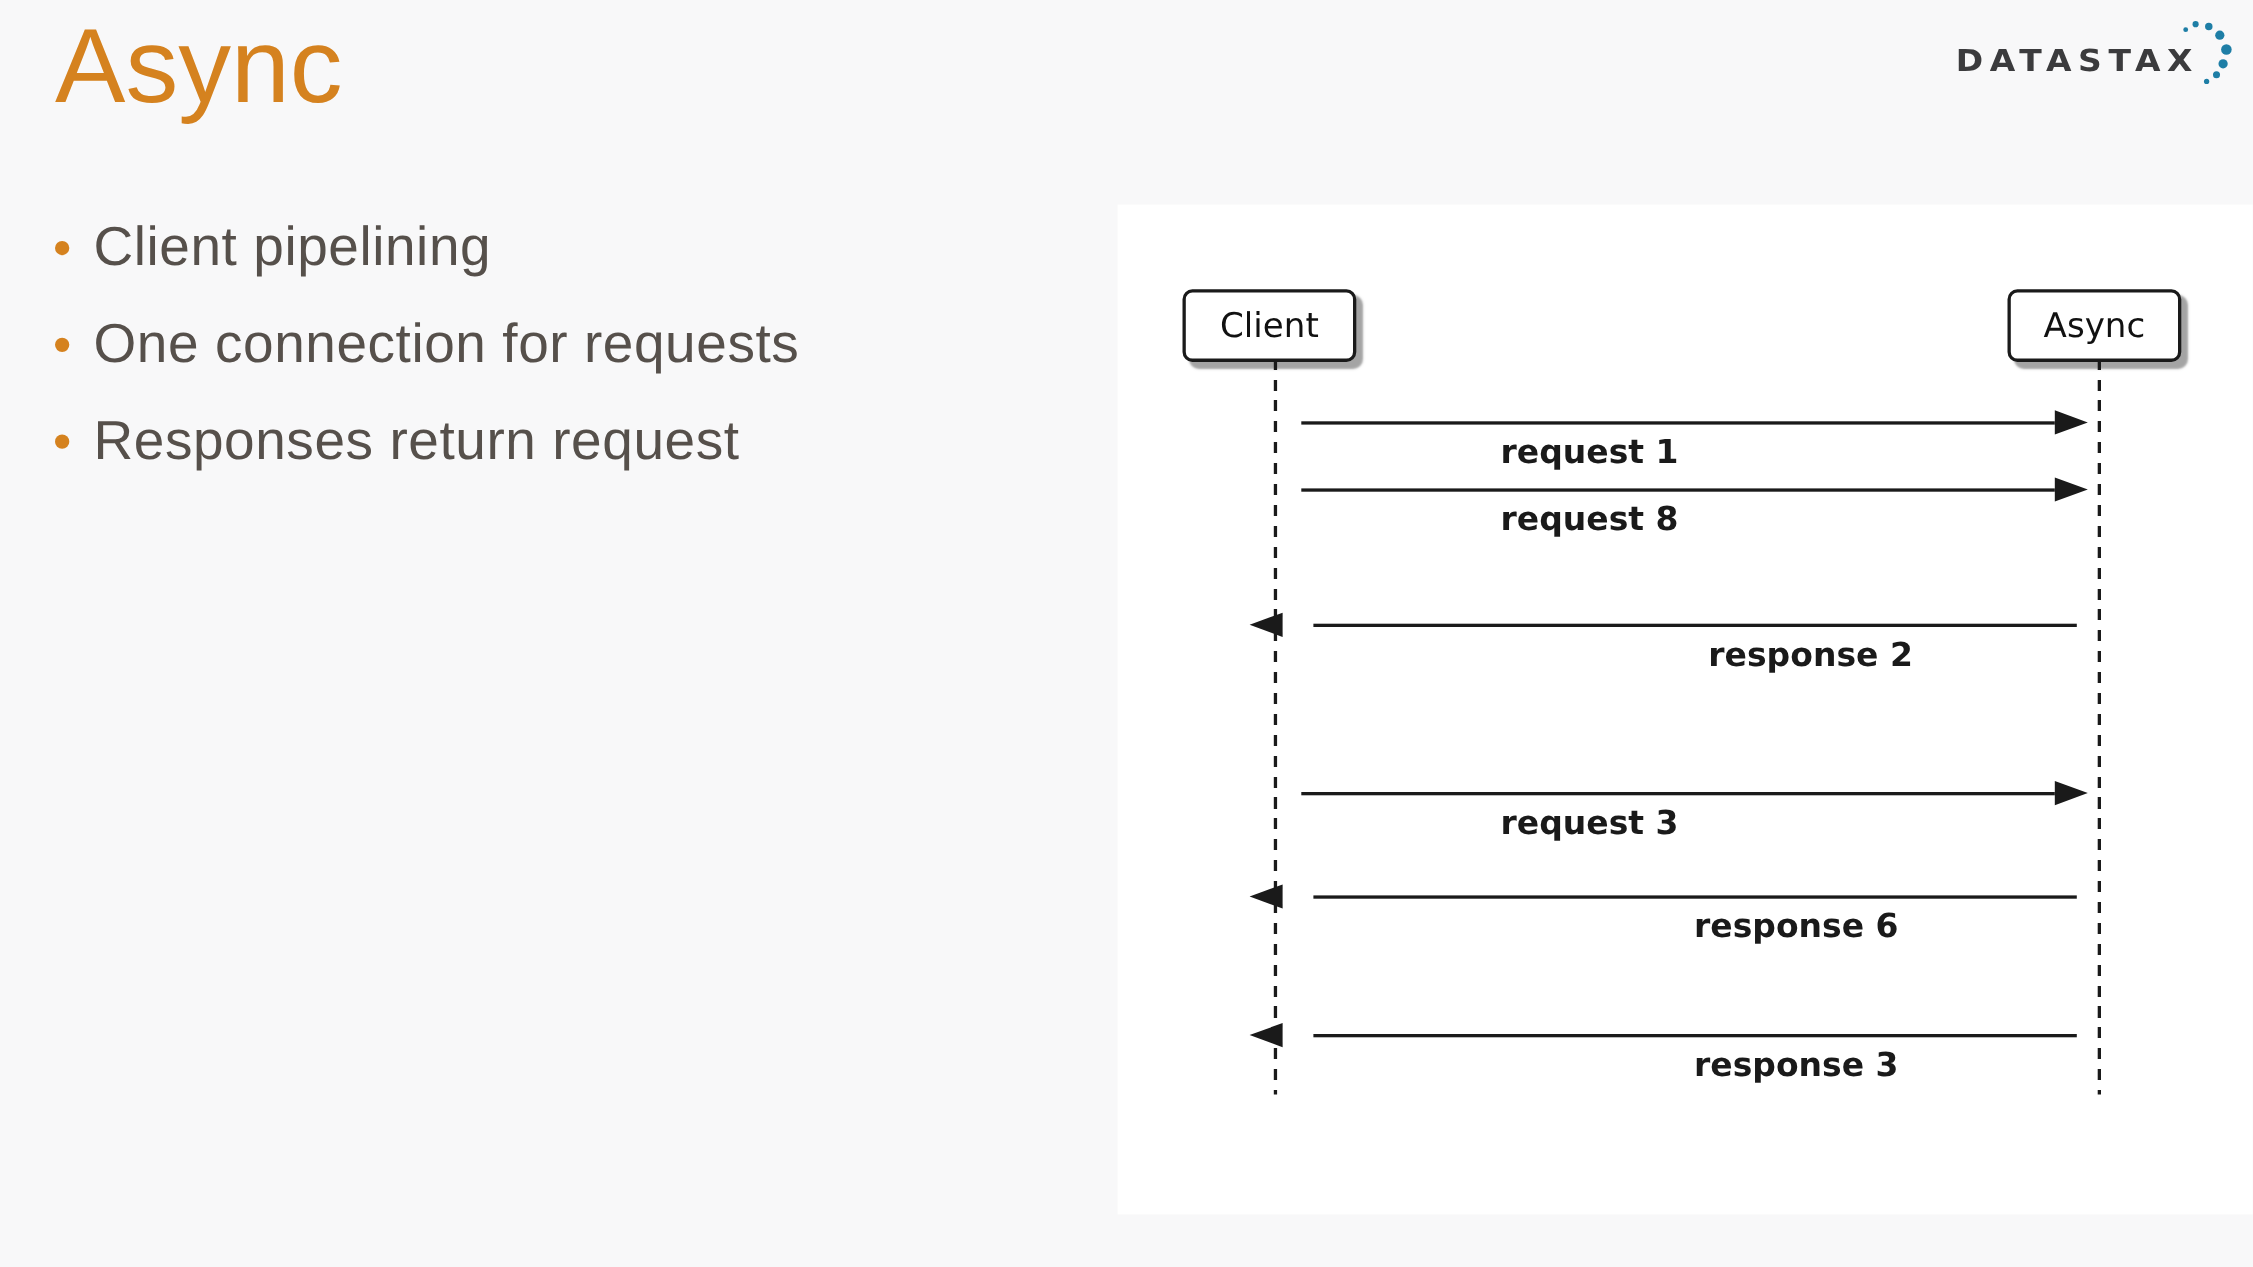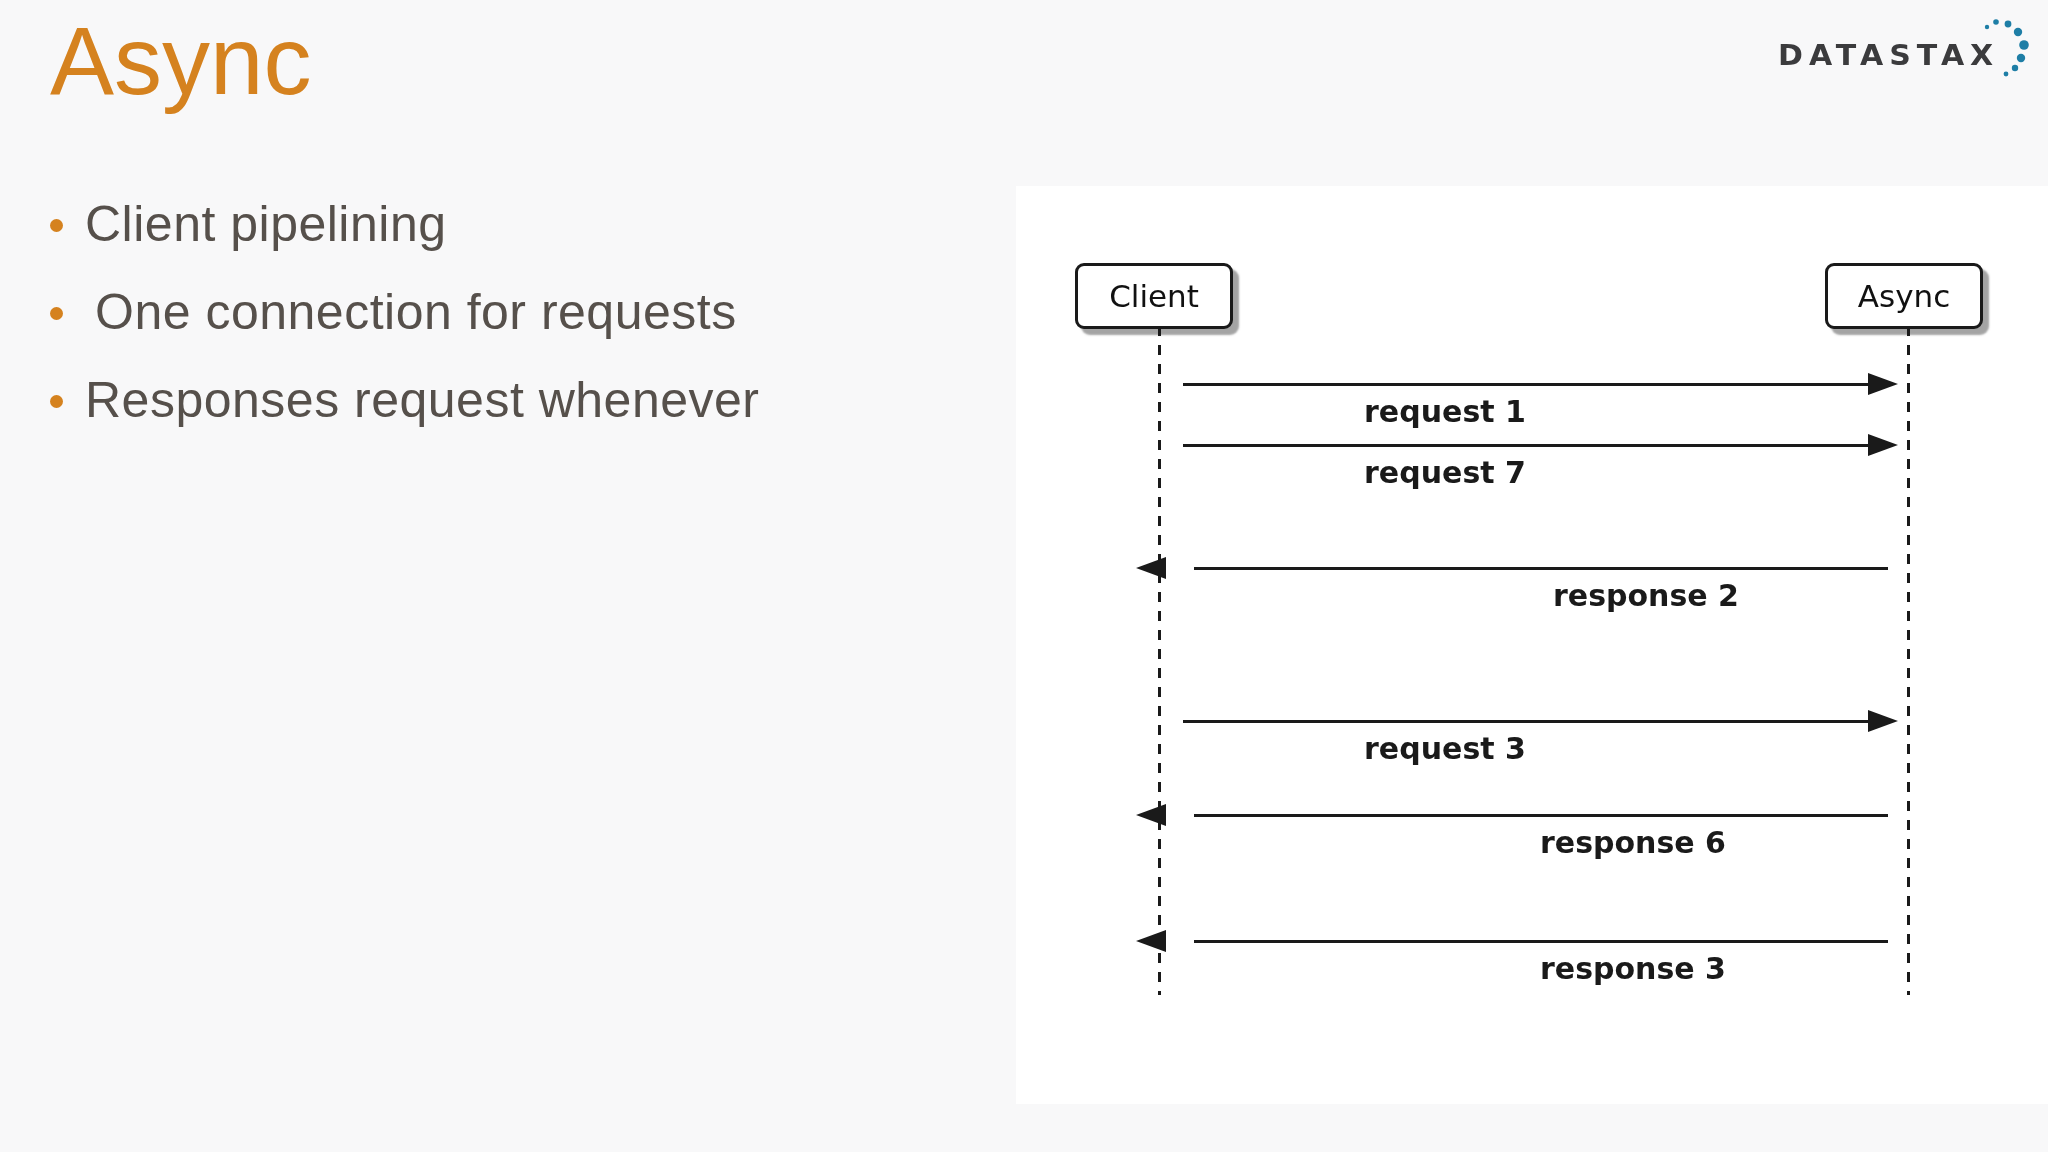--- a/index.html
+++ b/index.html
@@ -71,27 +71,27 @@
 
 <div class="slide">
 
   <h1 class="slide-title" style="color: rgb(213, 130, 31);">Async</h1>
 
   <ul class="bullet-list">
     <li class="bullet-item" style="color: rgb(86, 80, 75);">
       <span class="bullet-dot" style="background: rgb(213, 130, 31);"></span>
       <span>Client pipelining</span>
     </li>
-    <li class="bullet-item" style="color: rgb(86, 80, 75); gap: 10px;">
+    <li class="bullet-item" style="color: rgb(86, 80, 75);">
       <span class="bullet-dot" style="background: rgb(213, 130, 31);"></span>
       <span>One connection for requests</span>
     </li>
     <li class="bullet-item" style="color: rgb(86, 80, 75);">
       <span class="bullet-dot" style="background: rgb(213, 130, 31);"></span>
-      <span>Responses request whenever</span>
+      <span>Responses return request</span>
     </li>
   </ul>
 
   <div class="logo">
     <span class="logo-text" style="color: rgb(59, 59, 61);">DATASTAX</span>
     <svg class="logo-dots" width="60" height="72" viewBox="0 0 60 72">
       <g fill="#1e7ea6">
         <circle cx="9" cy="15" r="2.2" fill="#1e7ea6"></circle>
         <circle cx="18" cy="10" r="2.8" fill="#1e7ea6"></circle>
         <circle cx="30" cy="12" r="3.4" fill="#1e7ea6"></circle>
@@ -115,21 +115,21 @@
     <div class="lifeline" id="lifeline-server"></div>
     <div id="messages">
         <div class="msg">
     <div class="arrow-line" style="left: 167px; width: 685px; top: 197px;"></div>
     <div class="arrow-head right" style="left: 852px; top: 187px;"></div>
     <div class="msg-label" style="left: 219px; top: 208px;">request 1</div>
   </div>
         <div class="msg">
     <div class="arrow-line" style="left: 167px; width: 685px; top: 258px;"></div>
     <div class="arrow-head right" style="left: 852px; top: 248px;"></div>
-    <div class="msg-label" style="left: 219px; top: 269px;">request 7</div>
+    <div class="msg-label" style="left: 219px; top: 269px;">request 8</div>
   </div>
         <div class="msg">
     <div class="arrow-line" style="left: 178px; width: 694px; top: 381px;"></div>
     <div class="arrow-head left" style="left: 120px; top: 371px;"></div>
     <div class="msg-label" style="left: 420px; top: 392px;">response 2</div>
   </div>
         <div class="msg">
     <div class="arrow-line" style="left: 167px; width: 685px; top: 534px;"></div>
     <div class="arrow-head right" style="left: 852px; top: 524px;"></div>
     <div class="msg-label" style="left: 219px; top: 545px;">request 3</div>

